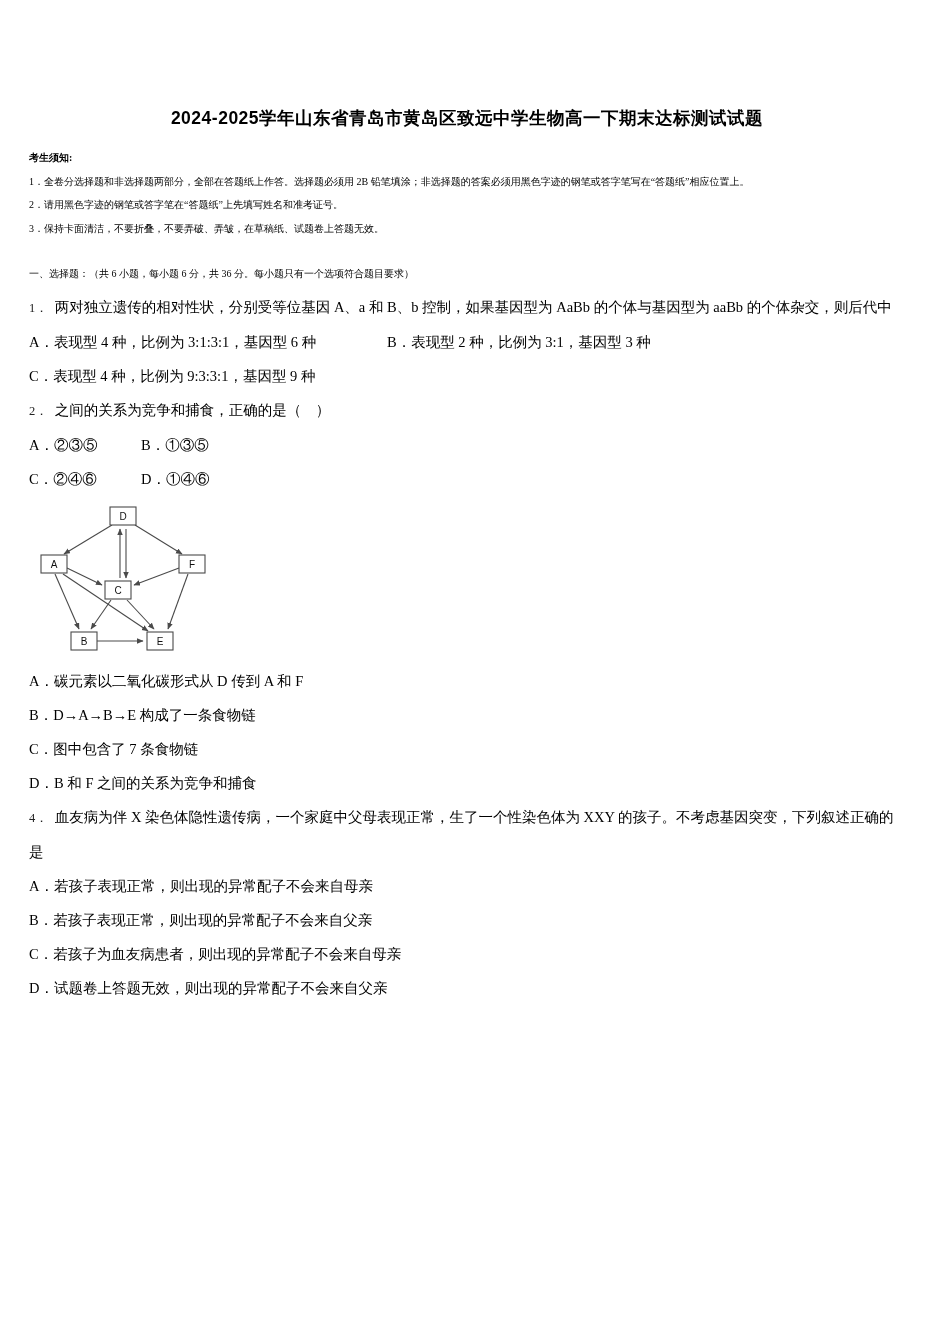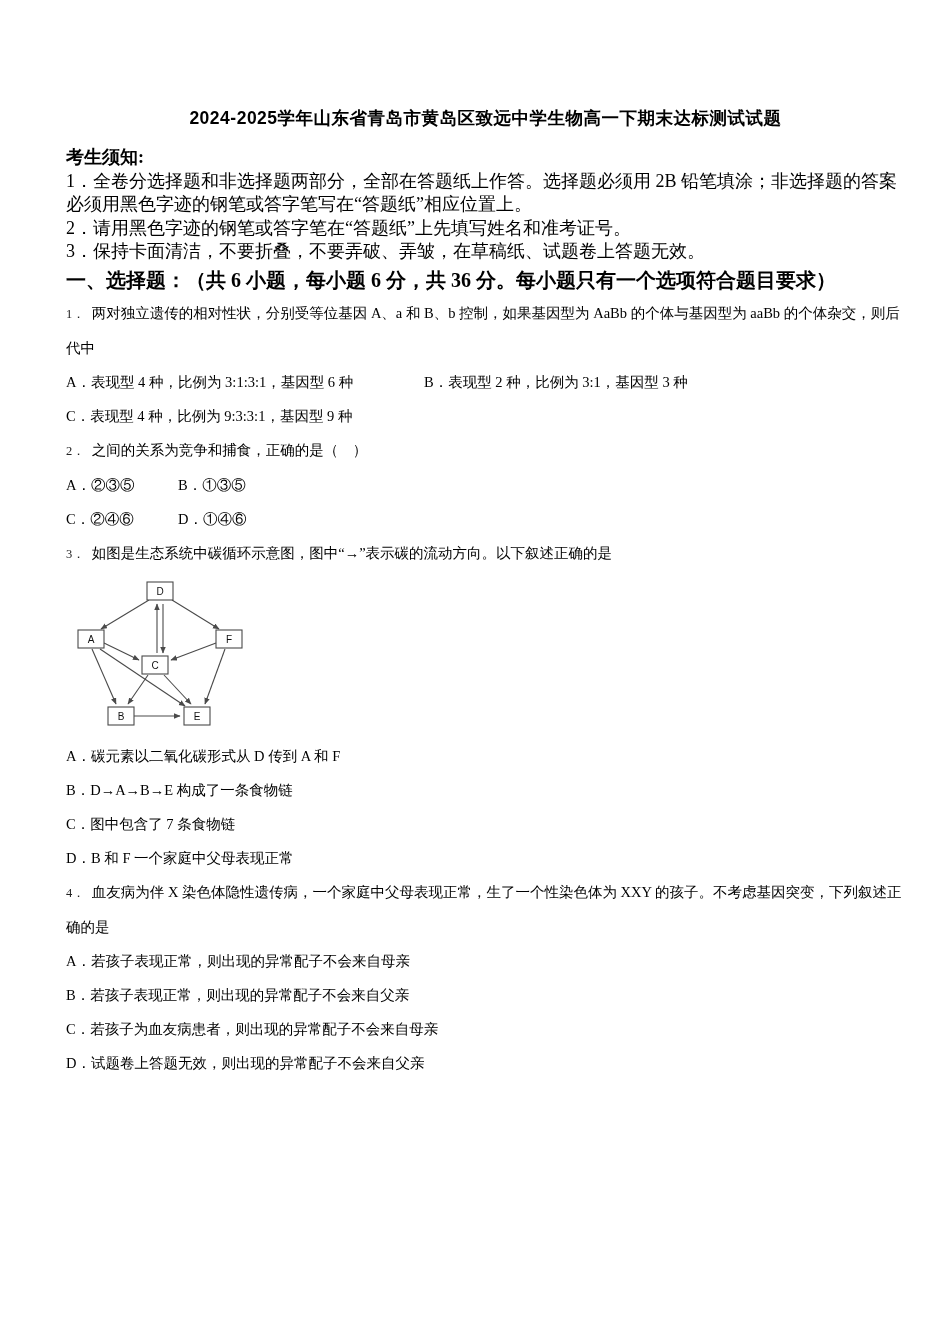--- a/index.html
+++ b/index.html
@@ -1,29 +1,29 @@
 <!DOCTYPE html>
 <html><head>
 <meta charset="utf-8">
 <style>
   html, body { margin:0; padding:0; background:#ffffff; }
   body {
     width:950px; height:1344px; overflow:hidden;
     font-family:"Liberation Serif","DejaVu Serif",serif;
     color:#000;
   }
-  .page { box-sizing:border-box; width:950px; padding:106px 45px 0 66px; }
+  .page { box-sizing:border-box; width:950px; padding:106px 45px 0 29px; }
   .title {
     font-family:"Liberation Sans","DejaVu Sans",sans-serif;
     font-size:17.5px; font-weight:bold; text-align:center;
     margin:0 0 16px 0; letter-spacing:0.5px;
   }
-  .notice { font-size:18px; line-height:23.5px; }
+  .notice { font-size:10px; line-height:23.5px; }
   .notice-header { font-weight:bold; }
-  .section-header { font-size:20px; line-height:24px; margin:4px 0 4px 0;font-weight:bold; }
+  .section-header { font-size:10px; line-height:24px; margin:22px 0 4px 0; }
   .q { font-size:14.5px; line-height:34px; }
   .q .stem-row { }
   .qnum { font-size:12.5px; color:#222; margin-right:7px; }
   .opt-row { display:flex; }
   .opt-row .col1-wide { width:358px; flex:none; }
   .opt-row .col1-narrow { width:112px; flex:none; }
   .opt-line { }
   .diagram-wrap { margin:6px 0 2px 6px; line-height:0; }
   .node-rect { fill:#ffffff; stroke:#4a4a4a; stroke-width:1.1; }
   .node-label {
@@ -69,23 +69,20 @@
       <span class="col1-narrow">A．②③⑤</span>
       <span>B．①③⑤</span>
     </div>
     <div class="opt-row">
       <span class="col1-narrow">C．②④⑥</span>
       <span>D．①④⑥</span>
     </div>
   </div>
 
   <div class="q">
-    <div class="stem-row">
-      <span class="qnum">3．</span><span>如图是生态系统中碳循环示意图，图中“→”表示碳的流动方向。以下叙述正确的是</span>
-    </div>
 
     <div class="diagram-wrap">
       <svg width="210" height="160" viewBox="0 0 210 160">
         <defs>
           <marker id="arr" markerWidth="7" markerHeight="7" refX="5.5" refY="2.5" orient="auto">
             <path d="M0,0 L6,2.5 L0,5 z" fill="#4a4a4a"></path>
           </marker>
         </defs>
 
         <line class="edge" x1="77" y1="23" x2="29" y2="52" marker-end="url(#arr)"></line>
@@ -124,21 +121,21 @@
         <g>
           <rect class="node-rect" x="112" y="130" width="26" height="18"></rect>
           <text class="node-label" x="125" y="143">E</text>
         </g>
       </svg>
     </div>
 
     <div class="opt-line">A．碳元素以二氧化碳形式从 D 传到 A 和 F</div>
     <div class="opt-line">B．D→A→B→E 构成了一条食物链</div>
     <div class="opt-line">C．图中包含了 7 条食物链</div>
-    <div class="opt-line">D．B 和 F 一个家庭中父母表现正常</div>
+    <div class="opt-line">D．B 和 F 之间的关系为竞争和捕食</div>
   </div>
 
   <div class="q">
     <div class="stem-row">
       <span class="qnum">4．</span><span>血友病为伴 X 染色体隐性遗传病，一个家庭中父母表现正常，生了一个性染色体为 XXY 的孩子。不考虑基因突变，下列叙述正确的是</span>
     </div>
     <div class="opt-line">A．若孩子表现正常，则出现的异常配子不会来自母亲</div>
     <div class="opt-line">B．若孩子表现正常，则出现的异常配子不会来自父亲</div>
     <div class="opt-line">C．若孩子为血友病患者，则出现的异常配子不会来自母亲</div>
     <div class="opt-line">D．试题卷上答题无效，则出现的异常配子不会来自父亲</div>

